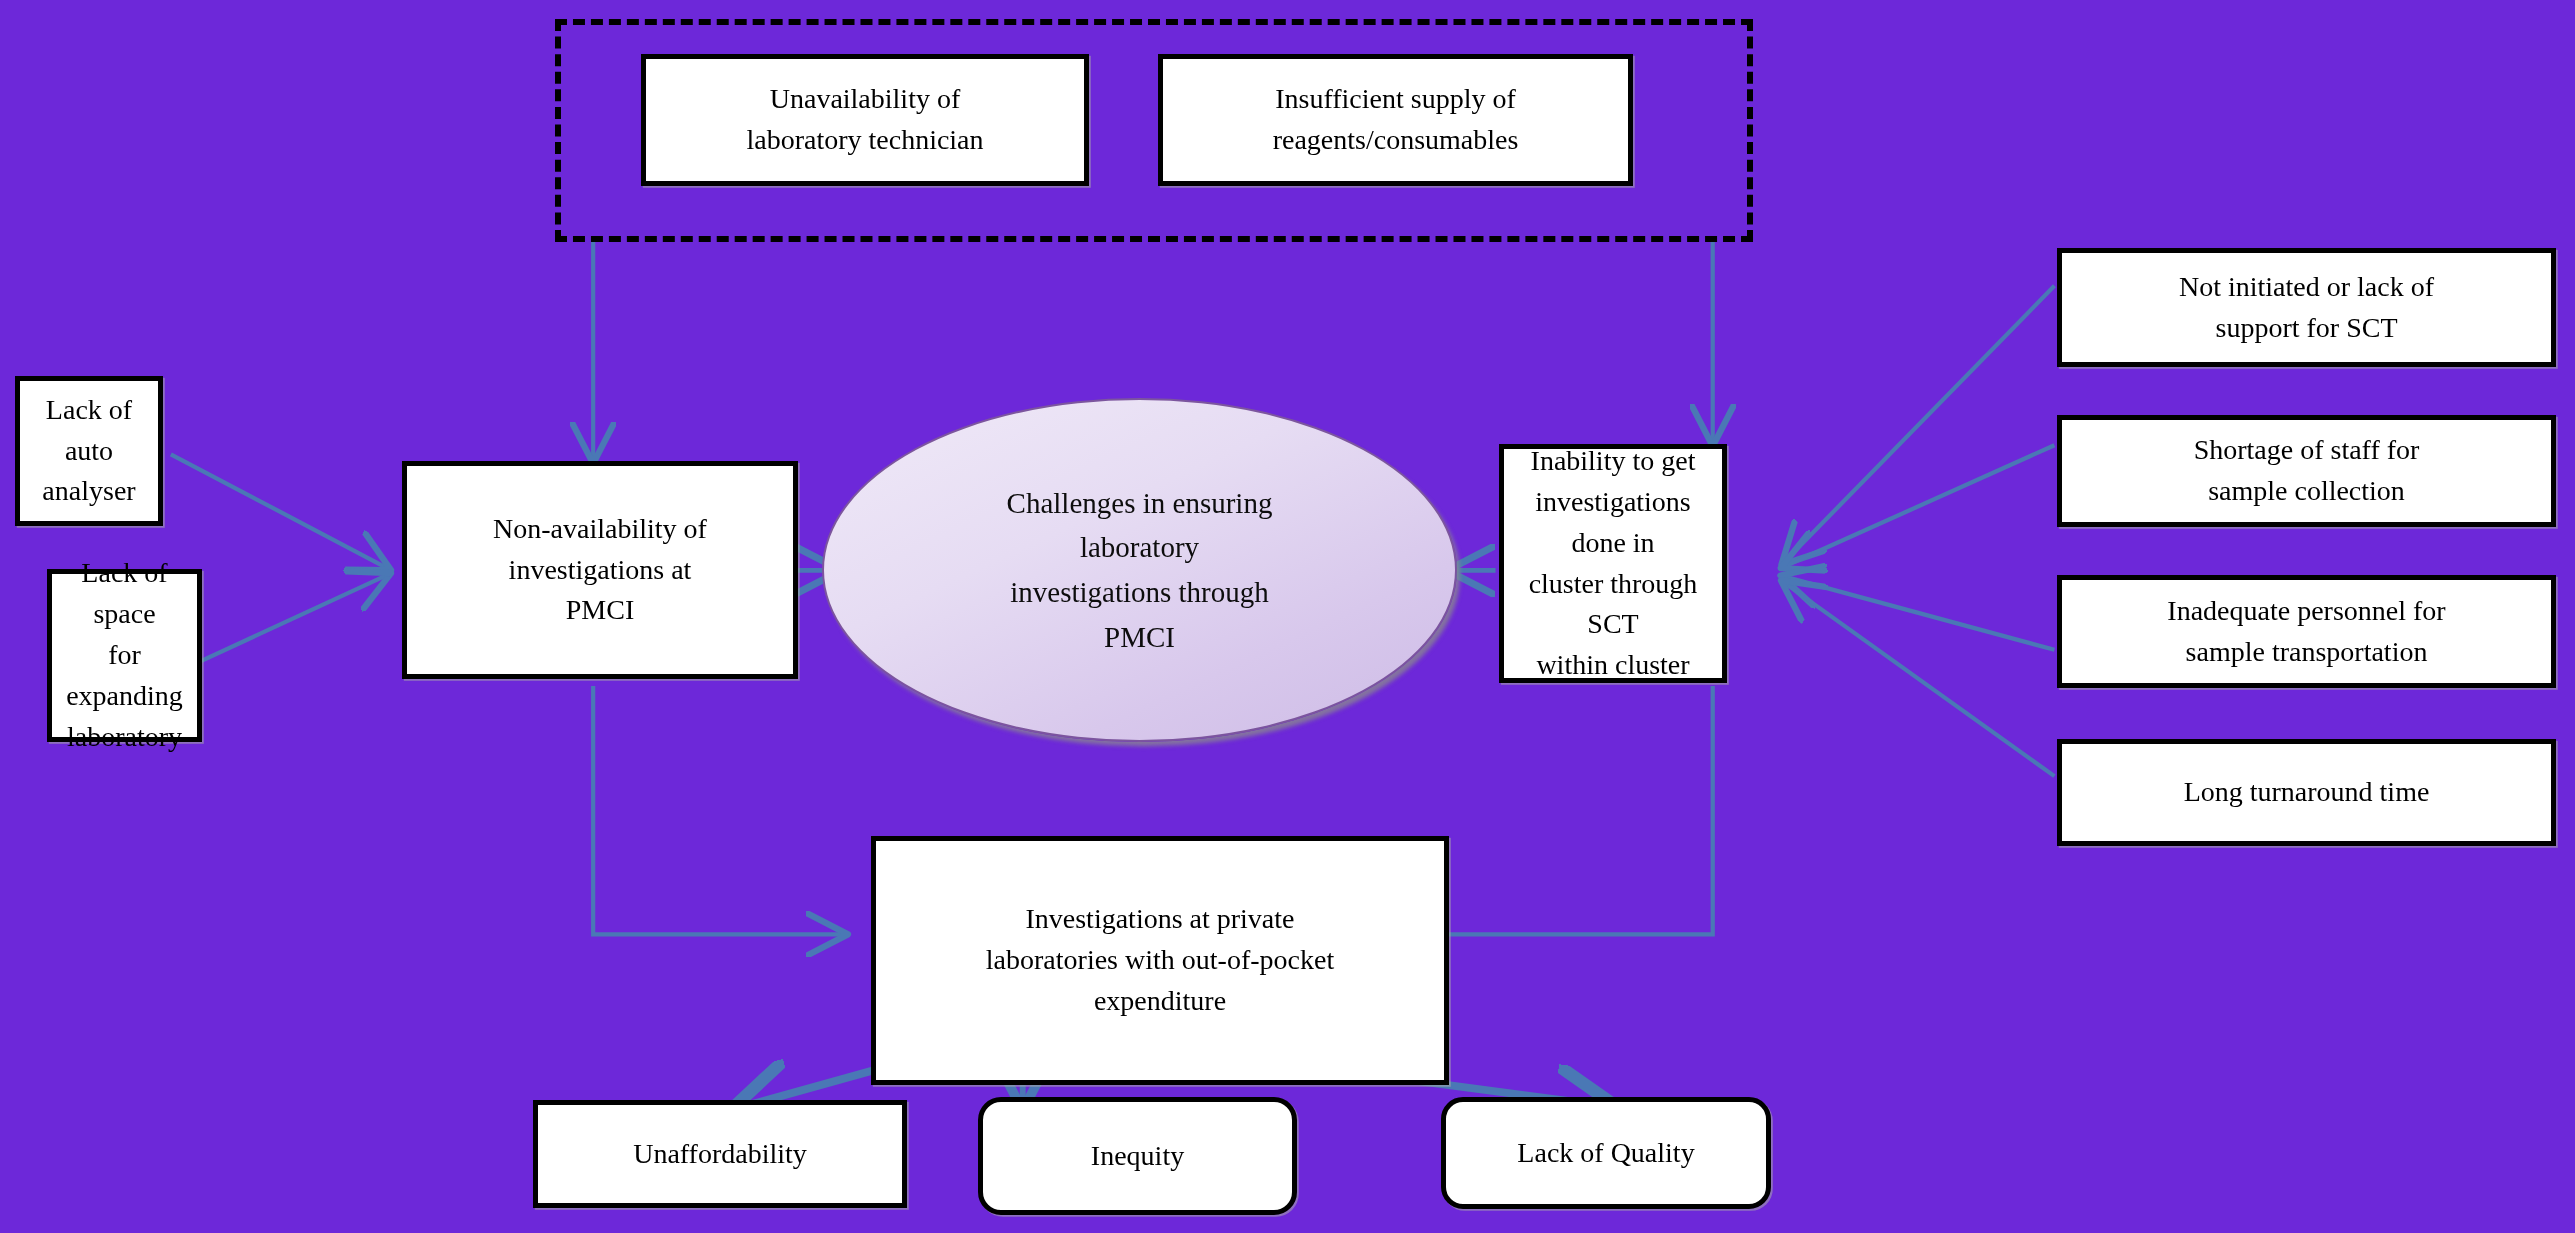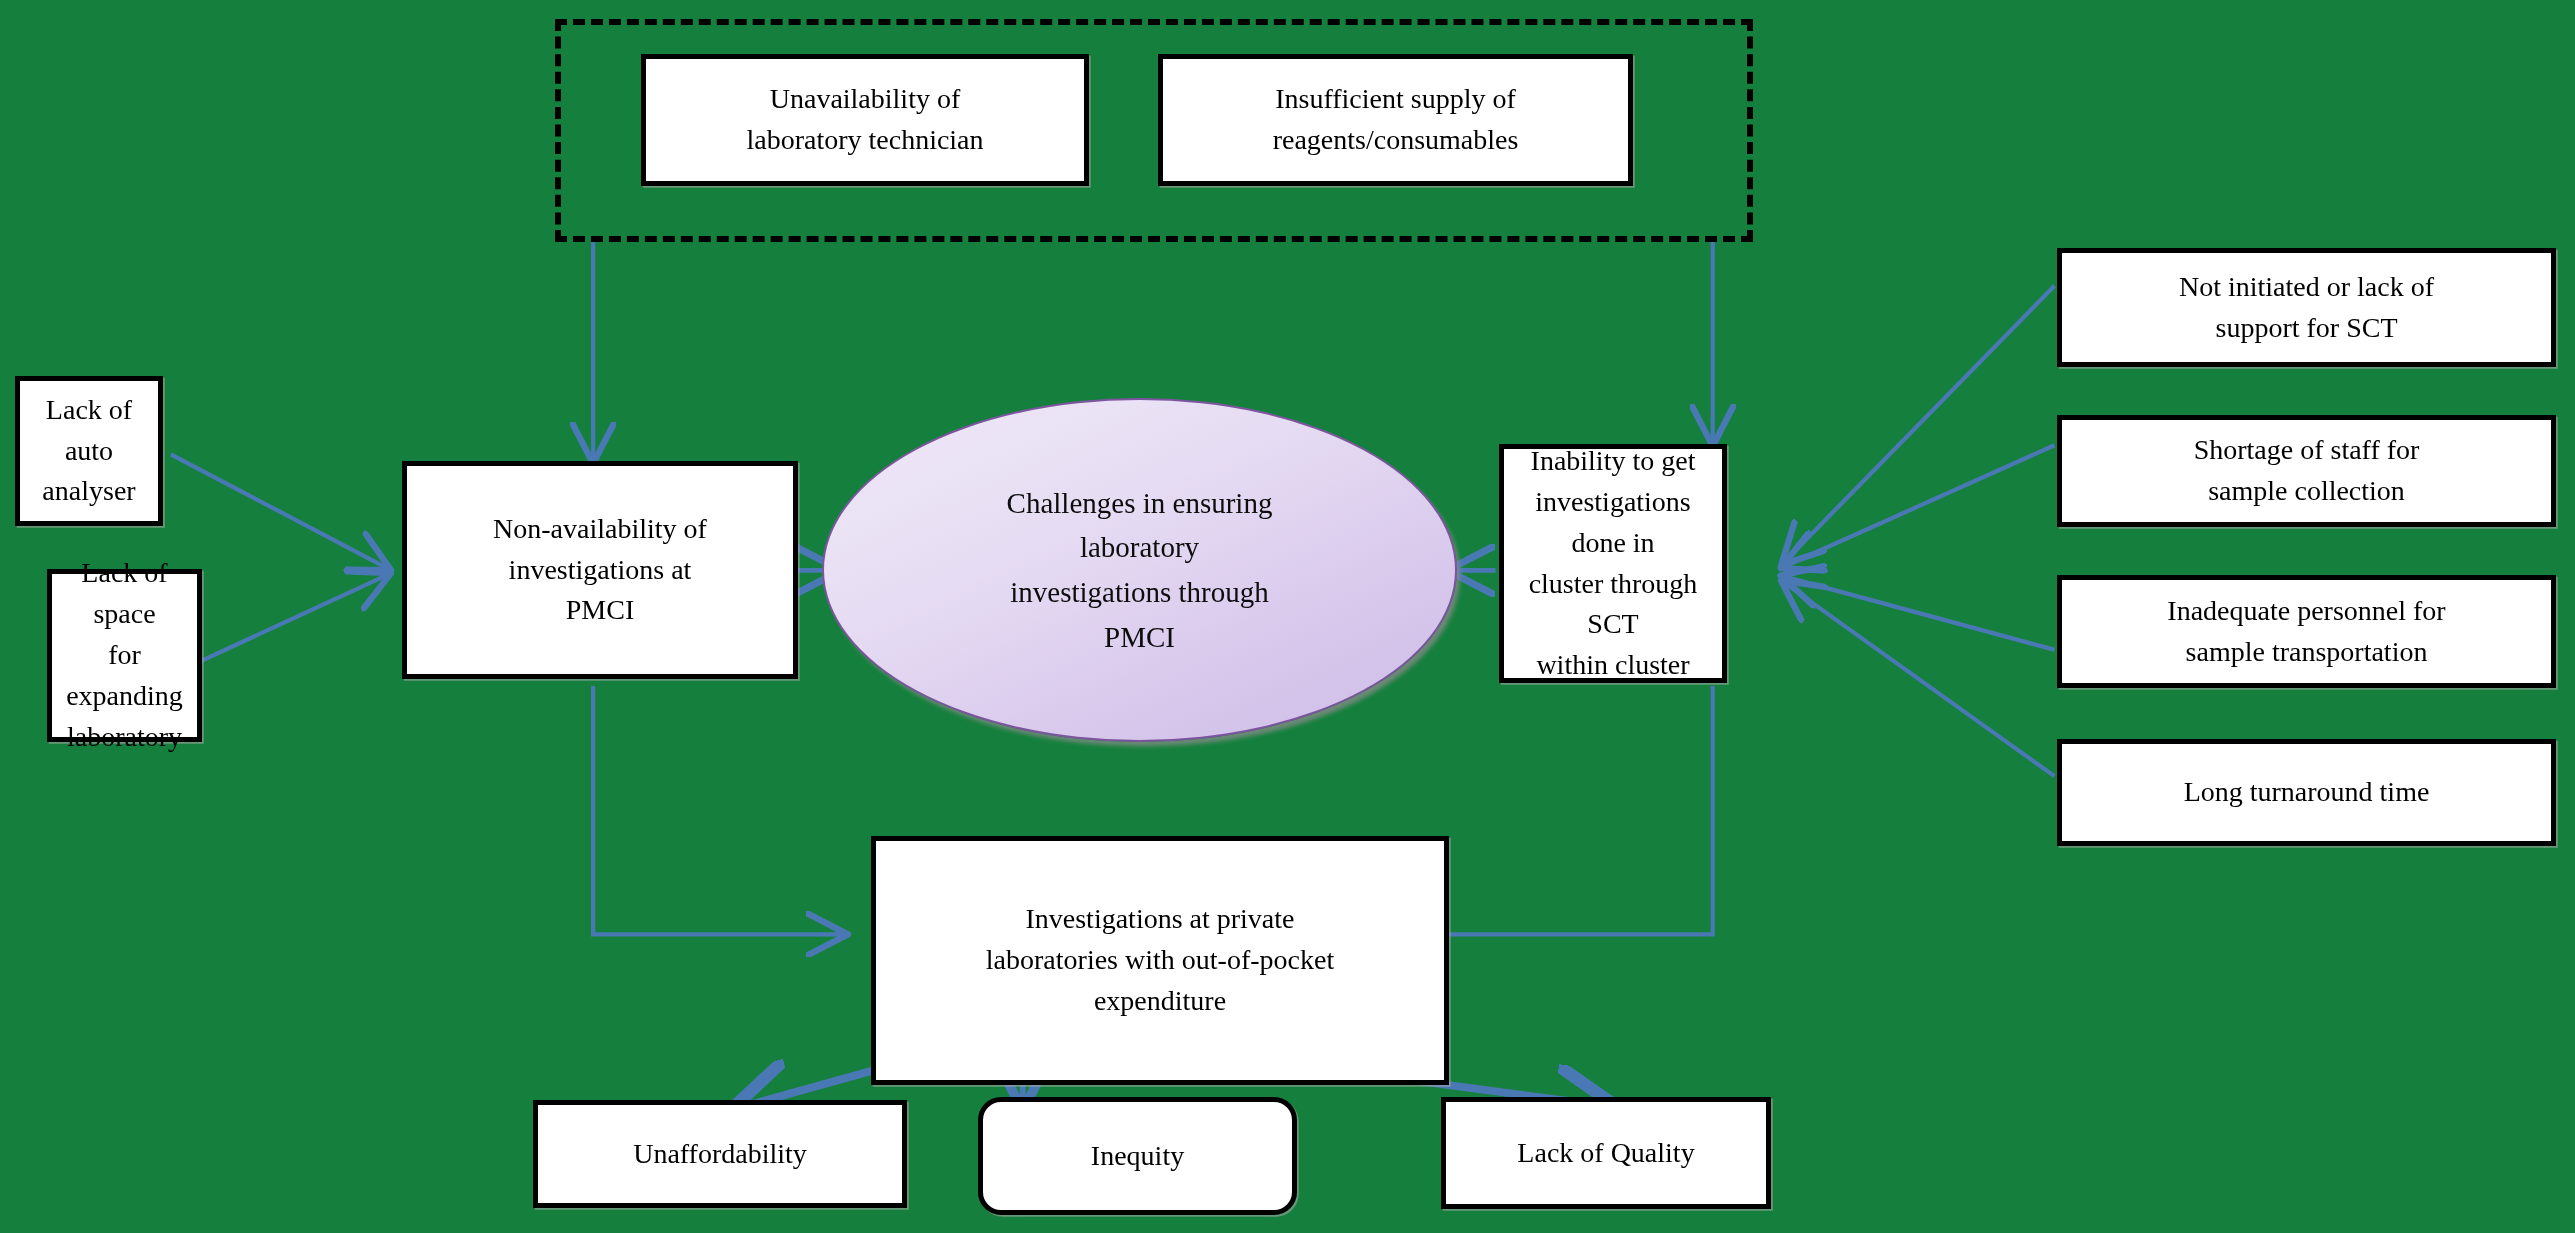--- a/index.html
+++ b/index.html
@@ -4,21 +4,21 @@
 <style>
   html, body {
     margin: 0;
     padding: 0;
     background: #ffffff;
   }
   #canvas {
     position: relative;
     width: 2576px;
     height: 1234px;
-    background: #15803d;
+    background: #6d28d9;
     overflow: hidden;
     font-family: "Liberation Serif", "DejaVu Serif", serif;
   }
   svg.links {
     position: absolute;
     left: 0;
     top: 0;
     width: 2576px;
     height: 1234px;
     pointer-events: none;
@@ -182,18 +182,18 @@
   </div>
 
   <div class="node" style="left:533px; top:1100px; width:374px; height:108px;">
     <span class="txt">Unaffordability</span>
   </div>
 
   <div class="node" style="left:978px; top:1097px; width:319px; height:118px;border-radius:23px;">
     <span class="txt">Inequity</span>
   </div>
 
-  <div class="node" style="left:1441px; top:1097px; width:330px; height:112px;">
+  <div class="node" style="left:1441px; top:1097px; width:330px; height:112px;border-radius:22px;">
     <span class="txt">Lack of Quality</span>
   </div>
 
 </div>
 
 
 </body></html>

